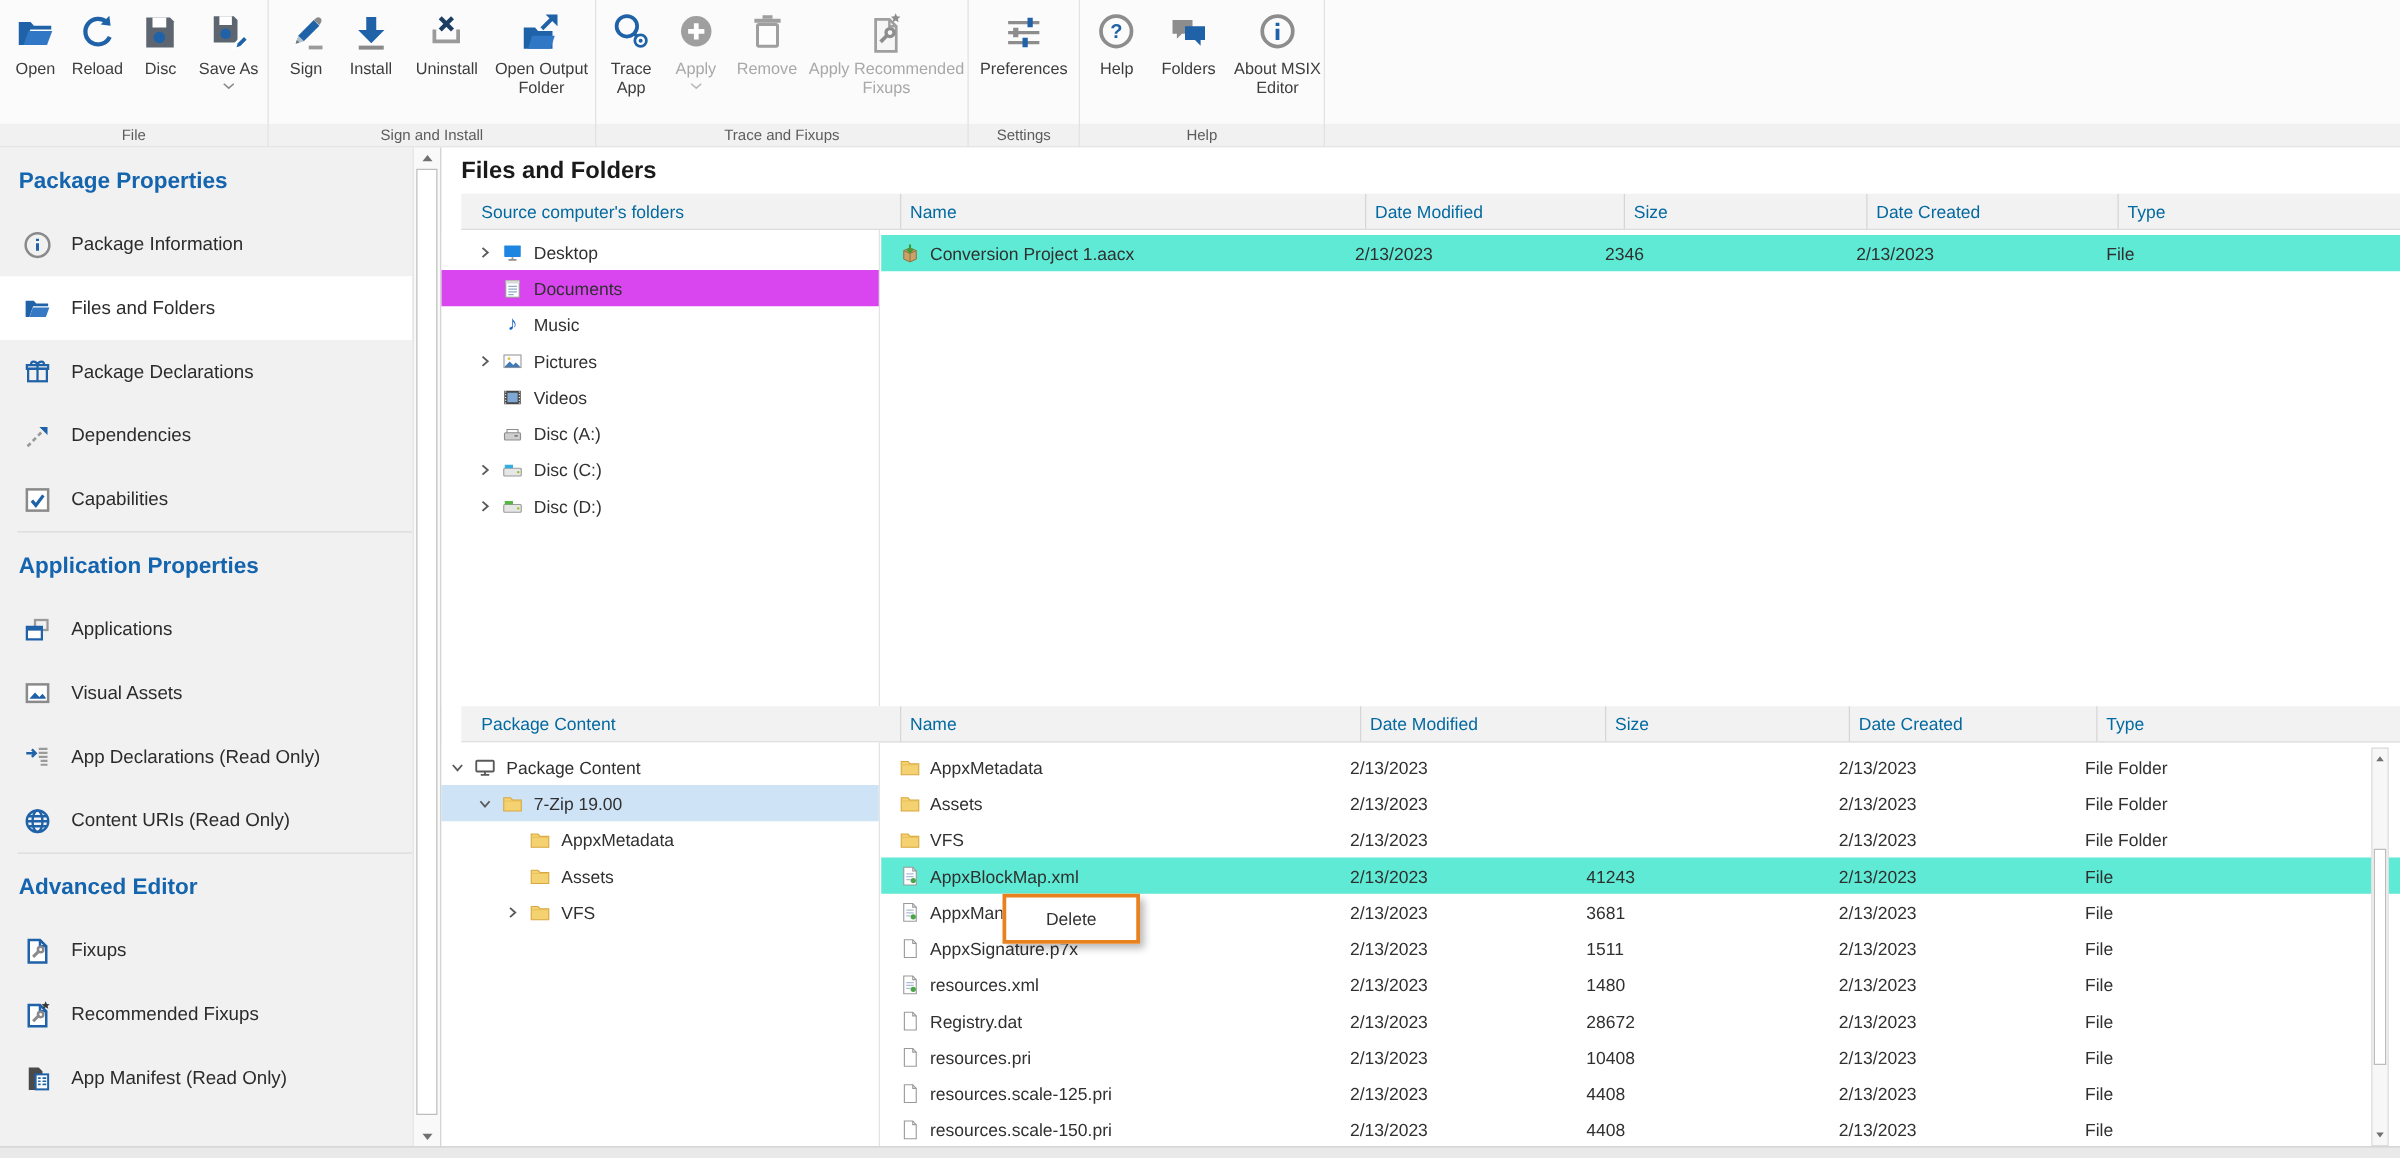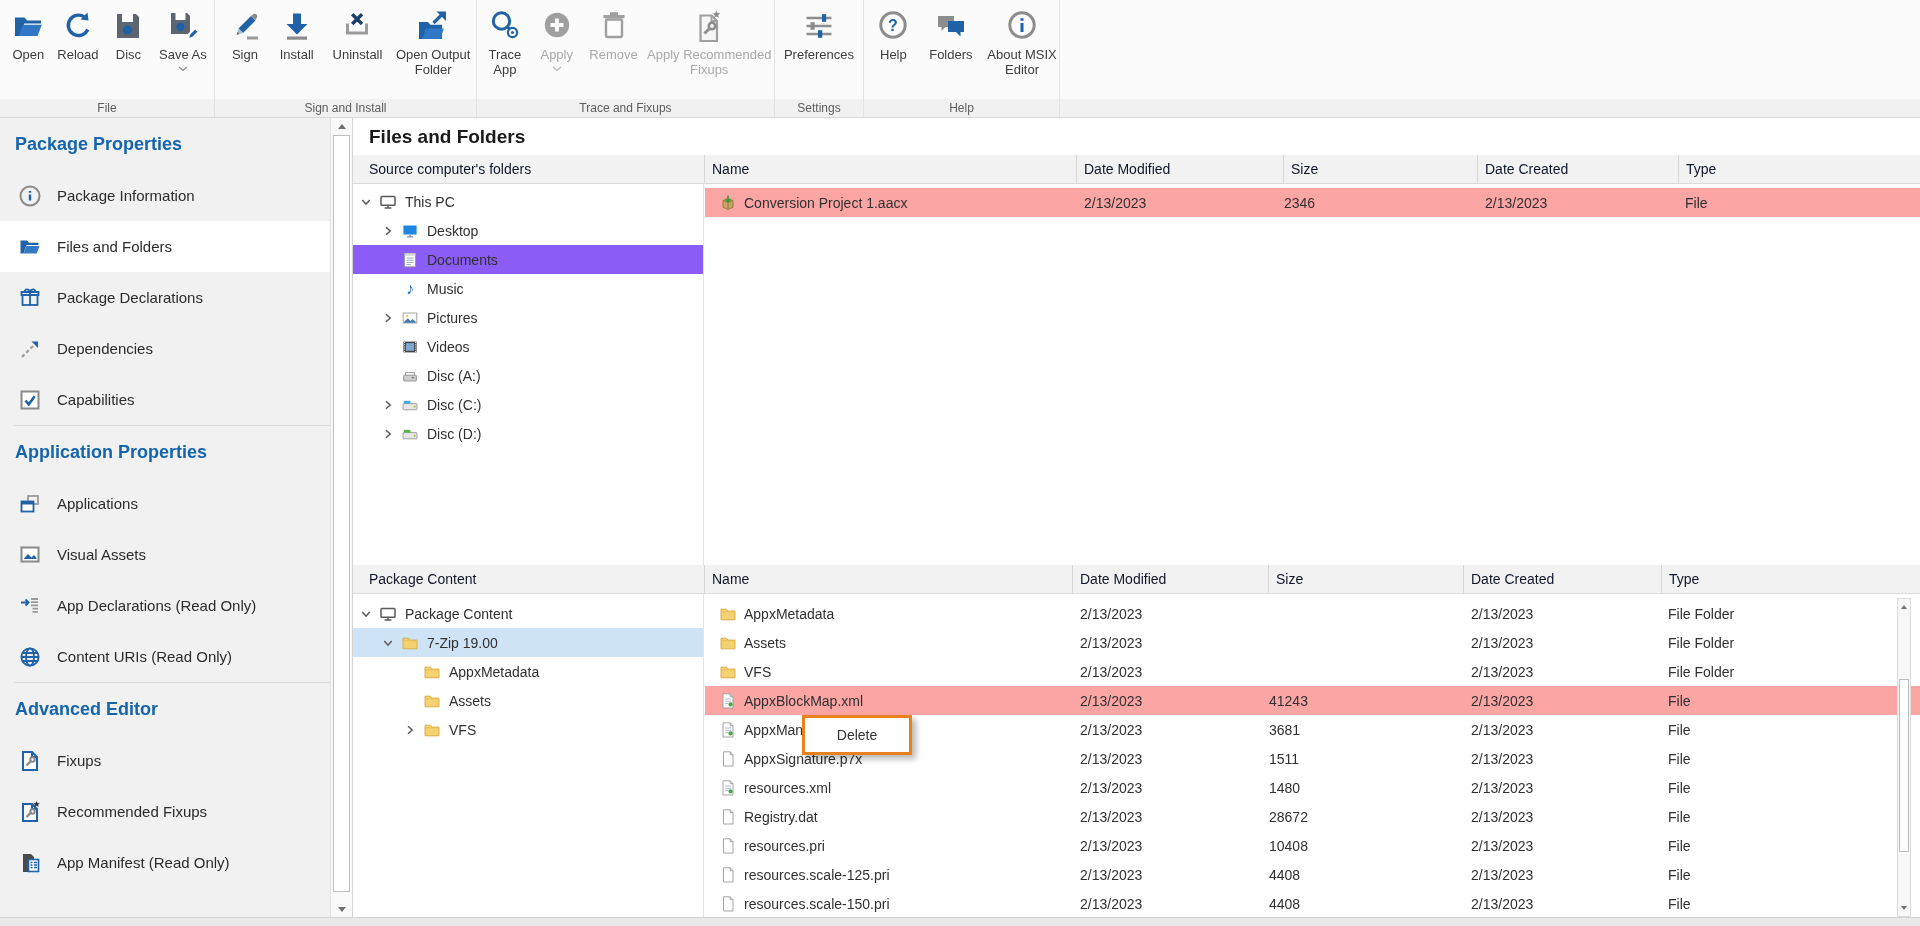--- a/index.html
+++ b/index.html
@@ -34,37 +34,37 @@
   .tri-up{width:0;height:0;border-left:4px solid transparent;border-right:4px solid transparent;border-bottom:5px solid #707070}
   .tri-down{width:0;height:0;border-left:4px solid transparent;border-right:4px solid transparent;border-top:5px solid #707070}
   .sthumb{position:absolute;left:2px;right:2px;top:17px;bottom:25px;background:#fff;border:1px solid #bdbdbd;box-sizing:border-box}
   
   .main{position:absolute;left:352px;top:118px;right:0;bottom:0;background:#fff;border-left:1px solid #d8d8d8}
   .mtitle{position:absolute;top:0;left:0;height:37px;display:flex;align-items:center;
     padding-left:16px;font-size:19px;font-weight:bold;color:#1a1a1a}
   .pane{position:absolute;left:0;right:0}
   .pane-top{top:37px;height:410px}
   .pane-bot{top:447px;bottom:9px}
-  .phead{position:absolute;top:0;left:0;right:0;height:28px;background:#f2f2f2;
-    border-bottom:1px solid #dcdcdc;display:flex;font-size:14px;color:#0f172a}
+  .phead{position:absolute;top:0;left:16px;right:0;height:28px;background:#f2f2f2;
+    border-bottom:1px solid #dcdcdc;display:flex;font-size:14px;color:#0369a1}
   .phc{display:flex;align-items:center;padding-left:7px;border-left:1px solid #d6d6d6;box-sizing:border-box}
   .phc.first{border-left:none;padding-left:16px}
   .tree{position:absolute;left:0;top:29px;width:351px;bottom:0;background:#fff;
     border-right:1px solid #e3e3e3;padding-top:3px;box-sizing:border-box}
   .tbl{position:absolute;left:352px;top:29px;right:0;bottom:0;padding-top:4px}
   .trow{height:29px;display:flex;align-items:center;font-size:14px;color:#303030;cursor:default}
-  .trow.selg{background:#8b5cf6}
+  .trow.selg{background:#d946ef}
   .trow.selb{background:#cfe3f6}
   .chev{width:14px;flex:0 0 14px;display:flex;align-items:center}
   .chev svg{width:10px;height:10px}
   .tic{width:18px;height:18px;flex:0 0 18px;margin-left:4px}
   .glyph{width:18px;flex:0 0 18px;margin-left:4px;font-size:16px;line-height:18px;text-align:center;color:#1565c0}
   .tlabel{margin-left:8px}
   .xrow{height:29px;display:flex;align-items:center;font-size:14px;color:#303030;cursor:default}
-  .xrow.sel{background:#fca5a5}
+  .xrow.sel{background:#5eead4}
   .c{box-sizing:border-box;white-space:nowrap;overflow:hidden}
   .c.name{display:flex;align-items:center;padding-left:14px;gap:7px}
   .c.dm,.c.dc{padding-left:7px}
   .c.ty{padding-left:6px}
   .c.sz{text-align:left;padding-right:5px}
   .pane-top .c.name{width:372px}.pane-top .c.dm{width:207px}.pane-top .c.sz{width:194px}
   .pane-top .c.dc{width:201px}.pane-top .c.ty{flex:1}
   .pane-bot .c.name{width:368px}.pane-bot .c.dm{width:196px}.pane-bot .c.sz{width:195px}
   .pane-bot .c.dc{width:198px}.pane-bot .c.ty{flex:1}
   .c .tic{margin-left:0}
@@ -436,34 +436,20 @@
     <div class="phead">
       <div class="phc first" style="width:351px">Source computer's folders</div>
       <div class="phc" style="width:372px">Name</div>
       <div class="phc" style="width:207px">Date Modified</div>
       <div class="phc" style="width:194px">Size</div>
       <div class="phc" style="width:201px">Date Created</div>
       <div class="phc" style="flex:1">Type</div>
     </div>
 
     <div class="tree">
-      <div class="trow" style="padding-left:8px">
-        <span class="chev">
-            <svg viewBox="0 0 10 10">
-              <path d="M1.3 3L5 7.2 8.7 3" fill="none" stroke="#5a5a5a" stroke-width="1.5"></path>
-            </svg>
-          </span>
-        <span class="tic">
-            <svg viewBox="0 0 18 18">
-              <rect x="2" y="3.6" width="14" height="8.6" rx="0.8" fill="none" stroke="#5a5a5a" stroke-width="1.5"></rect>
-              <path d="M9 12.4v2.2M5.6 14.9h6.8" fill="none" stroke="#5a5a5a" stroke-width="1.5"></path>
-            </svg>
-          </span>
-        <span class="tlabel">This PC</span>
-      </div>
       <div class="trow" style="padding-left:30px">
         <span class="chev">
             <svg viewBox="0 0 10 10">
               <path d="M3 1.3L7.2 5 3 8.7" fill="none" stroke="#5a5a5a" stroke-width="1.5"></path>
             </svg>
           </span>
         <span class="tic">
             <svg viewBox="0 0 18 18">
               <rect x="2.4" y="3.4" width="13.2" height="9.2" rx="0.6" fill="#1e86e0"></rect>
               <path d="M9 12.8v1.9M5.8 14.9h6.4" fill="none" stroke="#8f8f8f" stroke-width="1.4"></path>

